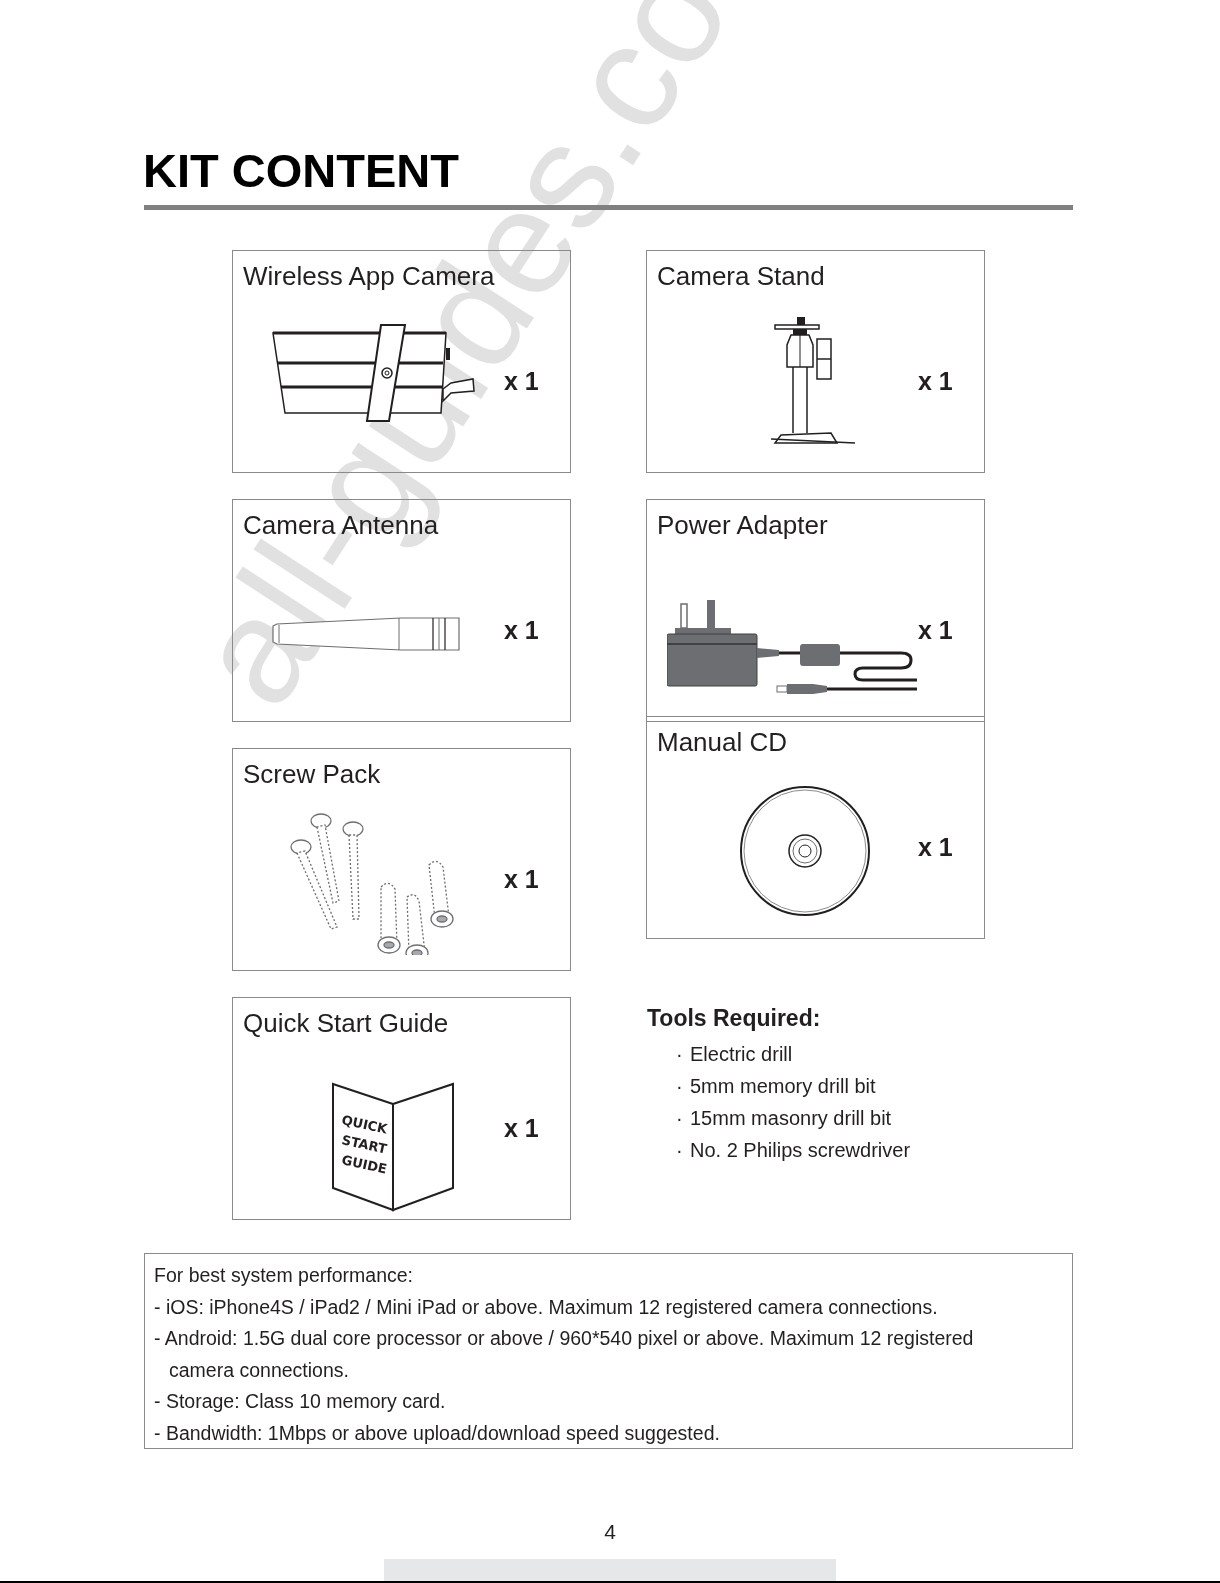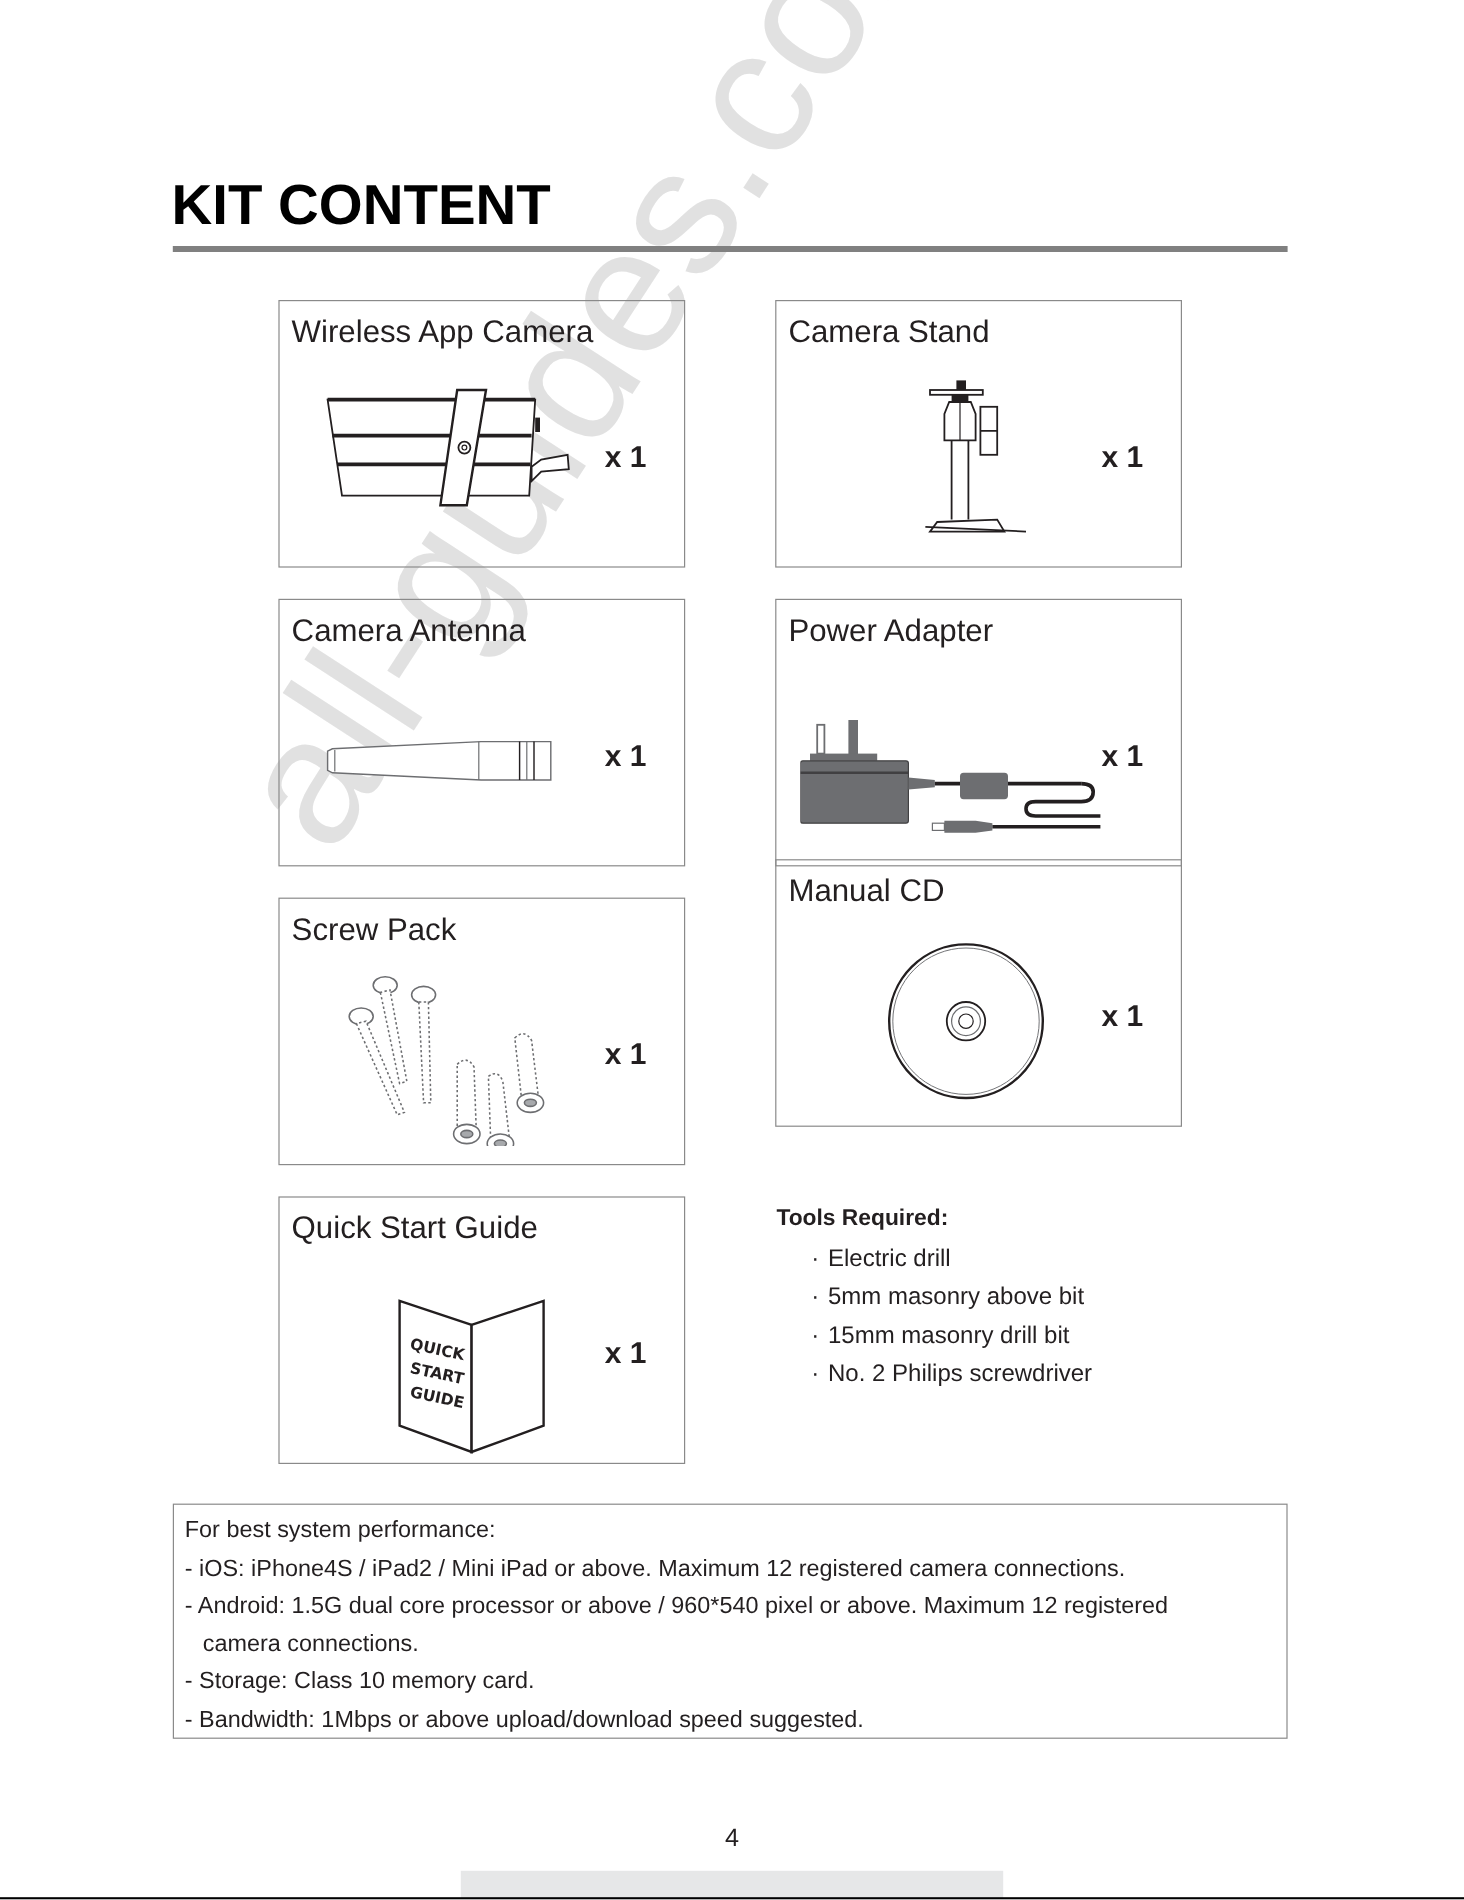--- a/index.html
+++ b/index.html
@@ -4,21 +4,21 @@
 <style>
   html, body { margin:0; padding:0; background:#ffffff; }
   body { width:1220px; height:1583px; position:relative; overflow:hidden; font-family:"Liberation Sans", sans-serif; color:#231f20; }
   .title { position:absolute; left:143px; top:143px; font-size:47px; font-weight:bold; color:#000000; letter-spacing:0px; margin:0; line-height:56px; }
   .rule { position:absolute; left:144px; top:205px; width:929px; height:5px; background:#808080; }
   .box { position:absolute; width:339px; height:223px; border:1.5px solid #8a8a8a; box-sizing:border-box; background:transparent;margin-top:15px; }
   .box-title { position:absolute; left:10px; top:10px; font-size:26px; color:#231f20; white-space:nowrap; }
   .qty { position:absolute; left:271px; top:116px; font-size:25px; font-weight:bold; color:#231f20; }
   .illus { position:absolute; }
   .tools { position:absolute; left:647px; top:1005px; }
-  .tools-title { font-size:19px; font-weight:bold; color:#231f20; margin:0 0 6px 0; }
+  .tools-title { font-size:23px; font-weight:bold; color:#231f20; margin:0 0 6px 0; }
   .tools ul { list-style:none; margin:0; padding:0 0 0 29px; }
   .tools li { font-size:20px; line-height:32px; color:#231f20; }
   .tools li .dot { display:inline-block; width:14px; }
   .info { position:absolute; left:144px; top:1253px; width:929px; height:196px; border:1.5px solid #8a8a8a; box-sizing:border-box; padding:6px 8px 0 9px; }
   .info p { margin:0; font-size:19.5px; line-height:31.6px; color:#231f20; }
   .info p.indent { padding-left:15px; }
   .page-num { position:absolute; left:0; width:1220px; top:1520px; text-align:center; font-size:21px; color:#231f20; }
   .bottom-bar { position:absolute; left:384px; top:1559px; width:452px; height:23px; background:#e6e7e8; }
   .bottom-line { position:absolute; left:0; top:1581px; width:1220px; height:2px; background:#000; }
   .watermark { position:absolute; left:160px; top:640px; font-size:150px; color:#d8d8d8; opacity:0.75; transform:rotate(-57deg); transform-origin:left top; white-space:nowrap; pointer-events:none; font-family:"Liberation Sans", sans-serif; }
@@ -145,21 +145,21 @@
       <text x="10" y="82" transform="rotate(12 10 82)">GUIDE</text>
     </g>
   </svg>
   <span class="qty">x 1</span>
 </div>
 
 <div class="tools">
   <div class="tools-title">Tools Required:</div>
   <ul>
     <li><span class="dot">·</span><span>Electric drill</span></li>
-    <li><span class="dot">·</span><span>5mm masonry above bit</span></li>
+    <li><span class="dot">·</span><span>5mm memory drill bit</span></li>
     <li><span class="dot">·</span><span>15mm masonry drill bit</span></li>
     <li><span class="dot">·</span><span>No. 2 Philips screwdriver</span></li>
   </ul>
 </div>
 
 <div class="info">
   <p>For best system performance:</p>
   <p>- iOS: iPhone4S / iPad2 / Mini iPad or above. Maximum 12 registered camera connections.</p>
   <p>- Android: 1.5G dual core processor or above / 960*540 pixel or above. Maximum 12 registered</p>
   <p class="indent">camera connections.</p>

